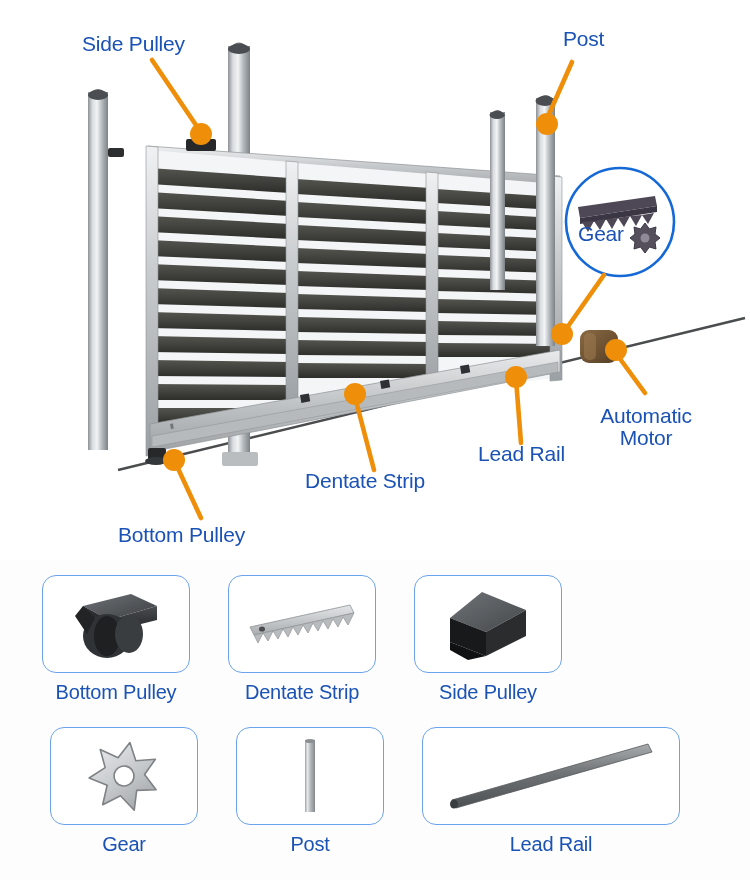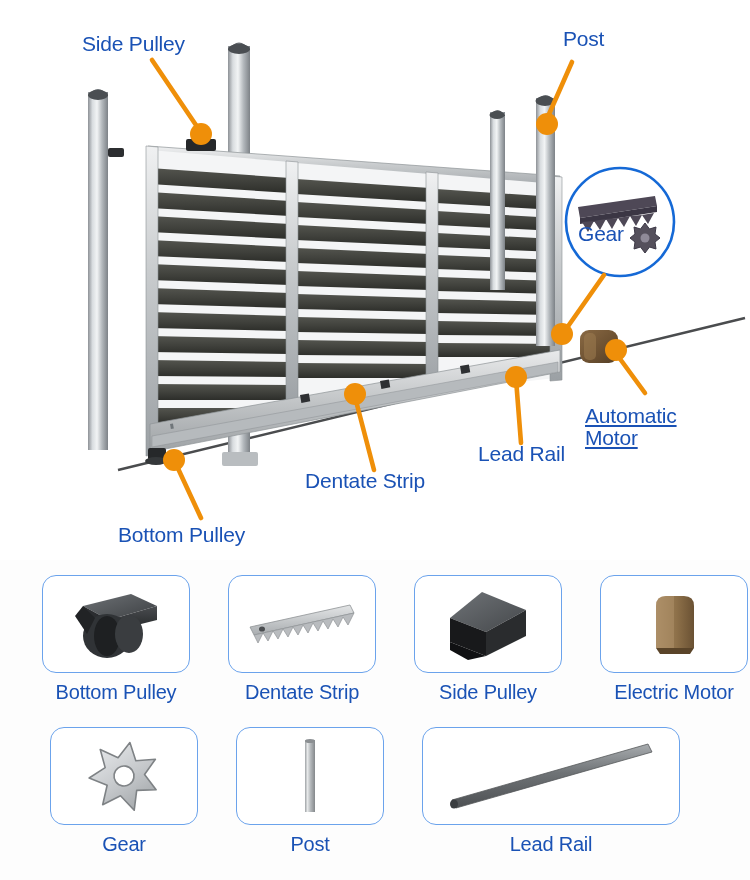--- a/index.html
+++ b/index.html
@@ -31,21 +31,21 @@
   .callout-label {
     position: absolute;
     color: #1a52b5;
     font-size: 21px;
     font-weight: 400;
     letter-spacing: -0.2px;
     white-space: pre-line;
     line-height: 1.06;
     user-select: none;
   }
-  .callout-label.center { text-align: left; text-decoration: underline; }
+  .callout-label.center { text-align: center; }
 
   .gear-badge-label {
     position: absolute;
     color: #1a52b5;
     font-size: 21px;
     letter-spacing: -0.2px;
   }
 
   
   #gallery {
@@ -369,37 +369,20 @@
           </defs>
           <polygon points="48,8 16,34 52,48 92,26" fill="url(#spTop)"></polygon>
           <polygon points="16,34 52,48 52,72 16,58" fill="#18191b"></polygon>
           <polygon points="92,26 52,48 52,72 92,52" fill="#2a2c2e"></polygon>
           <polygon points="16,58 52,72 34,76 16,66" fill="#101113"></polygon>
         </svg>
       </div>
       <div class="gal-caption">Side Pulley</div>
     </div>
 
-    <div class="gal-item">
-      <div class="gal-card w-reg">
-        <svg width="80" height="80" viewBox="0 0 80 80">
-          <defs>
-            <linearGradient id="emA" x1="0" y1="0" x2="1" y2="0">
-              <stop offset="0%" stop-color="#a88a63"></stop>
-                <stop offset="55%" stop-color="#8d7049"></stop>
-              <stop offset="100%" stop-color="#6a5133"></stop>
-            </linearGradient>
-          </defs>
-          <path d="M22 22 q0 -10 10 -10 h18 q10 0 10 10 v42 h-38 z" fill="url(#emA)"></path>
-          <path d="M22 22 q0 -10 10 -10 h8 v52 h-18 z" fill="#b2936b" opacity="0.5"></path>
-          <polygon points="22,64 60,64 56,70 26,70" fill="#5a4429"></polygon>
-        </svg>
-      </div>
-      <div class="gal-caption">Electric Motor</div>
-    </div>
   </div>
 
   <div class="gal-row" id="row2">
 
     <div class="gal-item" style="margin-right:38px;">
       <div class="gal-card w-reg">
         <svg width="84" height="84" viewBox="0 0 84 84">
           <defs>
             <linearGradient id="grA" x1="0" y1="0" x2="1" y2="1">
               <stop offset="0%" stop-color="#eceef0"></stop>

